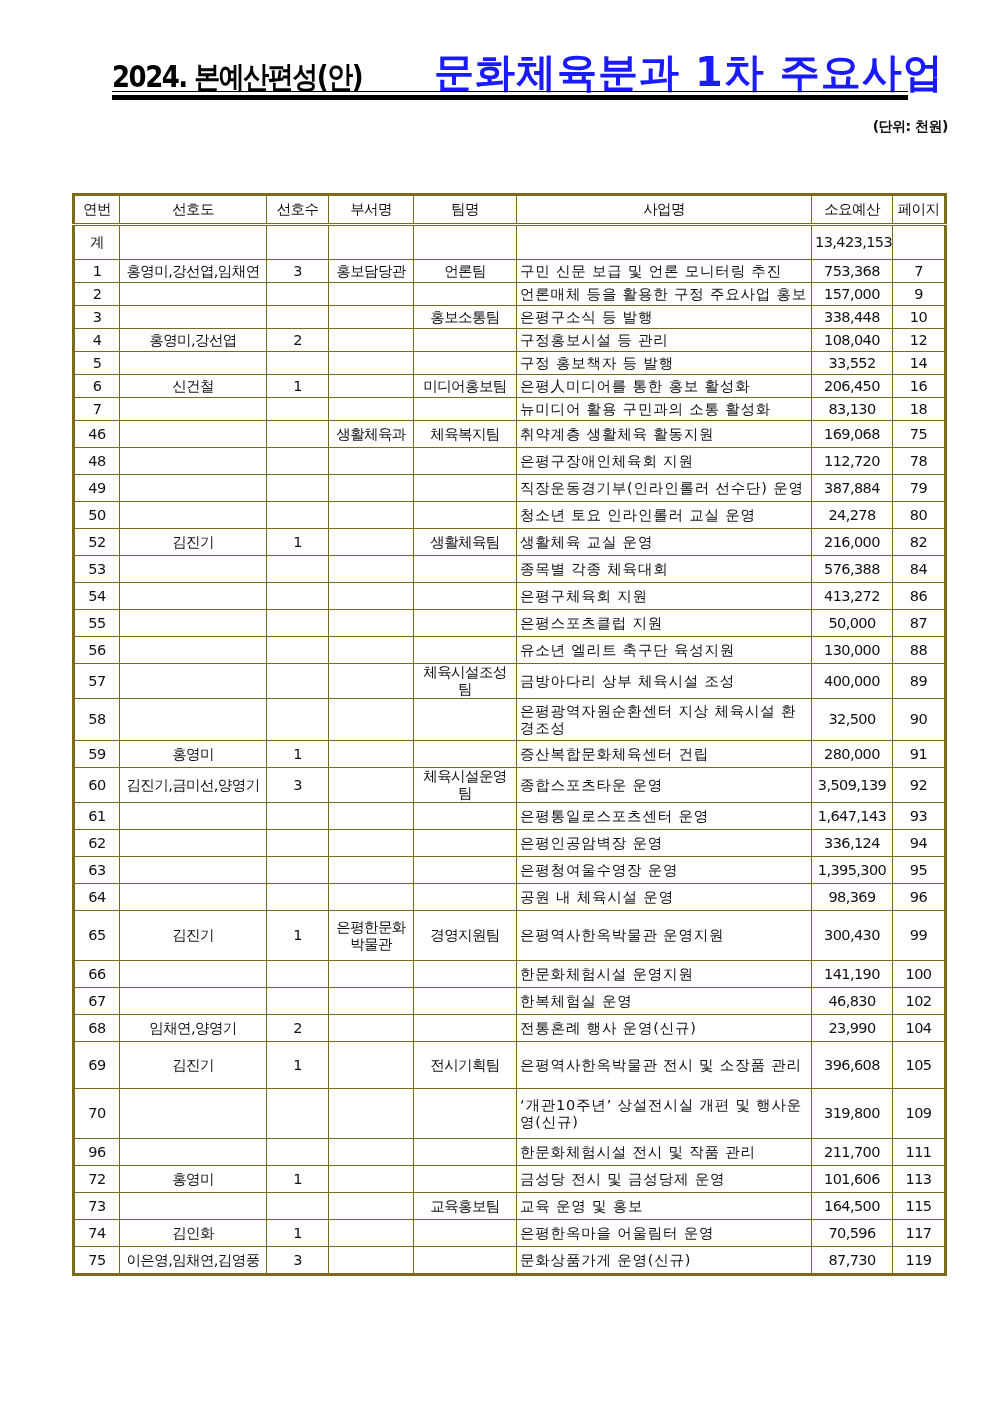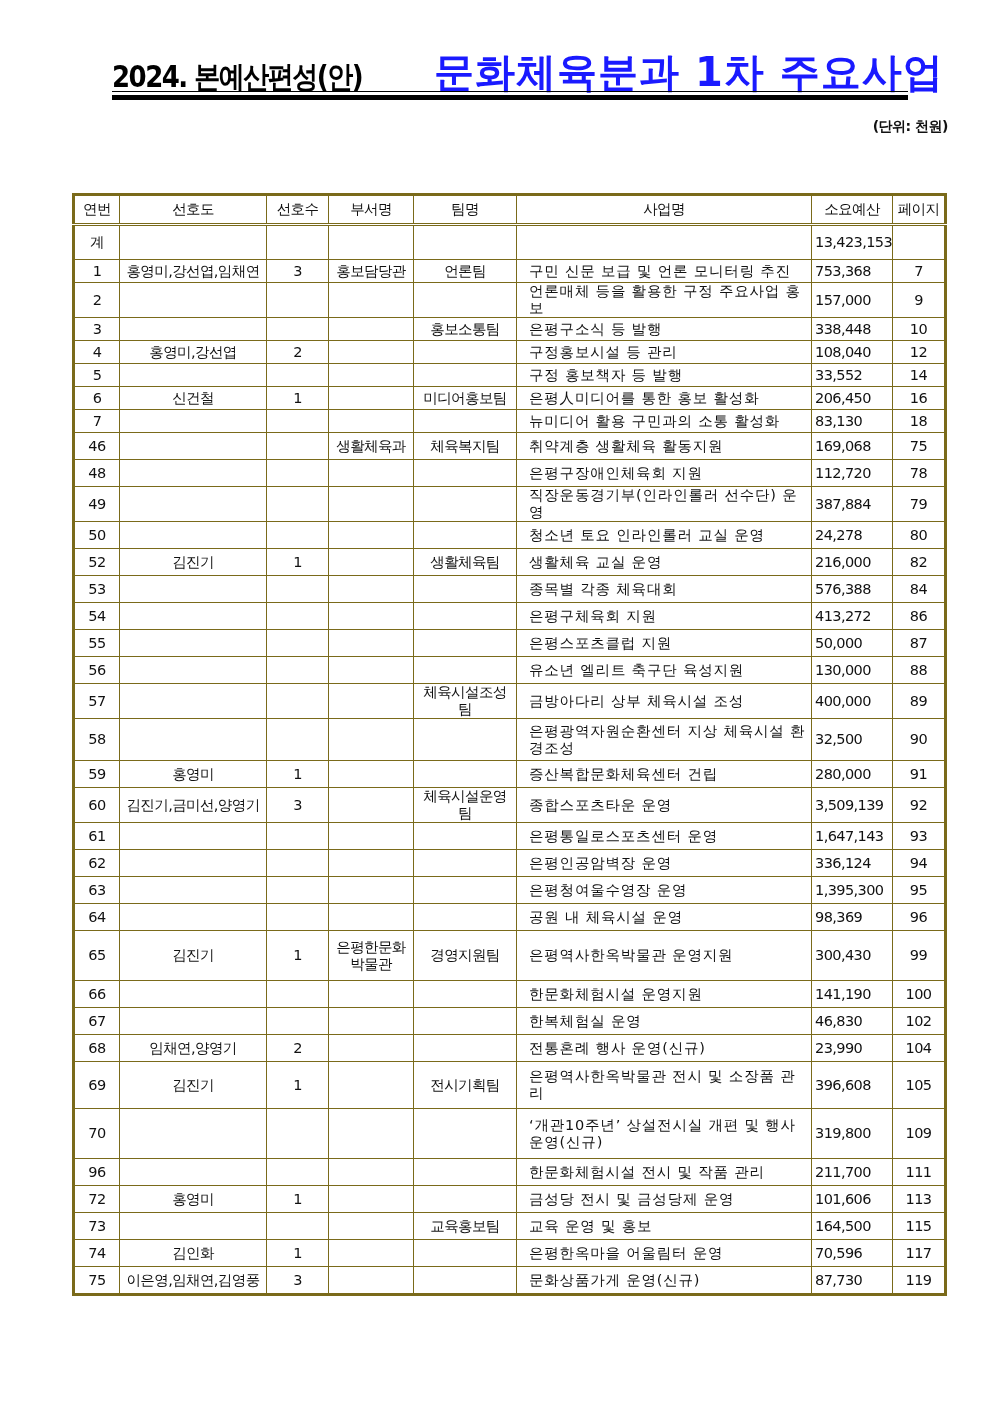--- a/index.html
+++ b/index.html
@@ -9,22 +9,22 @@
   .t-black { font-size: 26px; font-weight: bold; color: #000; letter-spacing: -1.5px; transform: scaleY(1.15); display: inline-block; }
   .t-blue { font-size: 40px; font-weight: bold; color: #1a1aff; margin-left: 24px; letter-spacing: 1px; }
   .t-tail { font-size: 26px; font-weight: bold; color: #7f1d1d; letter-spacing: -1px; }
   .underline { position: absolute; left: 0; right: 0; bottom: 0; height: 8px; border-top: 1.5px solid #000; }
   .underline::after { content: ""; position: absolute; left: 0; right: 0; top: 3px; height: 5px; background: #000; }
   .unit { position: absolute; right: 44px; top: 118px; font-size: 14px; font-weight: bold; letter-spacing: -0.5px; }
   table { position: absolute; left: 72px; top: 147px; width: 872px; border-collapse: collapse; border: 3px solid #7a6a1a; table-layout: fixed; margin-top: 46px; }
   td, th { border: 1.5px solid #7a6a1a; font-size: 14.5px; font-weight: normal; padding: 0 3px; line-height: 17px; letter-spacing: -0.6px; }
   th { height: 27px; text-align: center; }
   td.c { text-align: center; }
-  td.r { text-align: left; }
-  td.l { text-align: left; letter-spacing: 0.8px; padding-left: 12px; }
+  td.r { text-align: center; }
+  td.l { text-align: left; letter-spacing: 0.8px; }
   tr.hdr { border-bottom: 3px double #7a6a1a; }
   tr.total td { height: 33px; }
   tr.h24 td { height: 22px; }
   tr.h28 td { height: 26px; }
   tr.h40 td { height: 41px; }
   tr.h48 td { height: 49px; }
   tr.h46 td { height: 46px; }
 </style>
 </head>
 <body>

